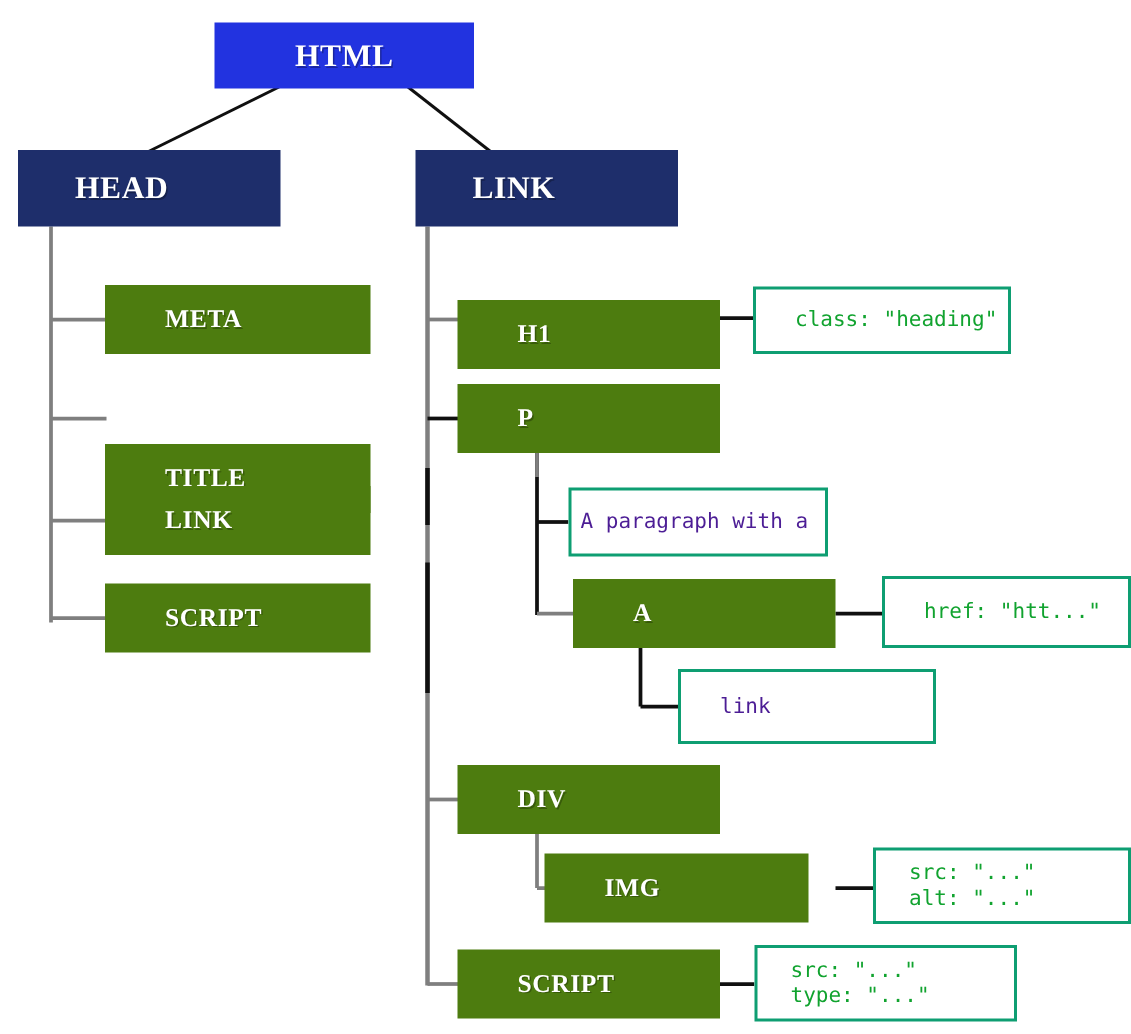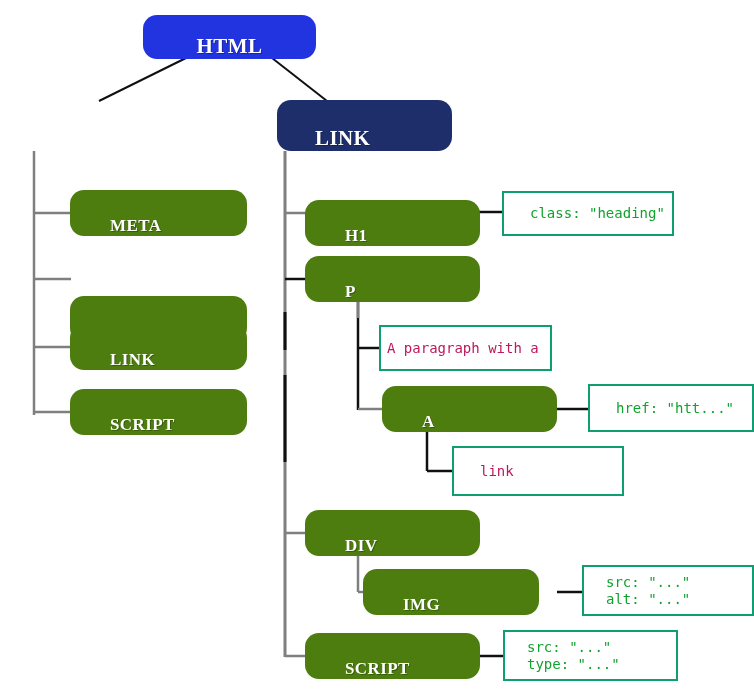--- a/index.html
+++ b/index.html
@@ -20,28 +20,27 @@
     left: 0;
     top: 0;
     width: 754px;
     height: 689px;
     pointer-events: none;
   }
   .node {
     position: absolute;
     box-sizing: border-box;
     display: flex;
-    align-items: flex-end;
+    align-items: center;
     color: #ffffff;
     font-family: "Liberation Serif", serif;
     font-weight: bold;
     letter-spacing: 0.4px;
     white-space: nowrap;
     text-shadow: 1px 1px 0 rgba(0,0,0,0.28);
-    border-radius: 14px;
   }
   .node-root {
     background: #2233e0;
     justify-content: center;
     font-size: 21px;
   }
   .node-section {
     background: #1e2e6b;
     padding-left: 38px;
     font-size: 21px;
@@ -71,21 +70,21 @@
   }
   .textbox {
     position: absolute;
     box-sizing: border-box;
     background: #ffffff;
     border: 2px solid #0e9e72;
     display: flex;
     align-items: center;
     font-family: "DejaVu Sans Mono", monospace;
     font-size: 14px;
-    color: #be185d;
+    color: #4c1d95;
     padding-left: 6px;
     white-space: nowrap;
     overflow: hidden;
   }
   .textbox.indent {
     padding-left: 26px;
   }
   .attr-line {
     display: block;
   }
@@ -129,20 +128,23 @@
     <path d="M 479 212 L 502 212" stroke="#101010" stroke-width="2.5" fill="none"></path>
     <path d="M 557 409 L 588 409" stroke="#101010" stroke-width="2.5" fill="none"></path>
     <path d="M 557 592 L 582 592" stroke="#101010" stroke-width="2.5" fill="none"></path>
     <path d="M 479 656 L 503 656" stroke="#101010" stroke-width="2.5" fill="none"></path>
   </svg>
 
   <div class="node node-root" style="left:143px; top:15px; width:173px; height:44px;">
     <span>HTML</span>
   </div>
 
+  <div class="node node-section" style="left:12px; top:100px; width:175px; height:51px;">
+    <span>HEAD</span>
+  </div>
 
   <div class="node node-section" style="left:277px; top:100px; width:175px; height:51px;">
     <span>LINK</span>
   </div>
 
   <div class="node node-element" style="left:70px; top:190px; width:177px; height:46px;">
     <span>META</span>
   </div>
 
   <div class="node node-element" style="left:70px; top:256px; width:177px; height:46px;margin-top:40px;">

